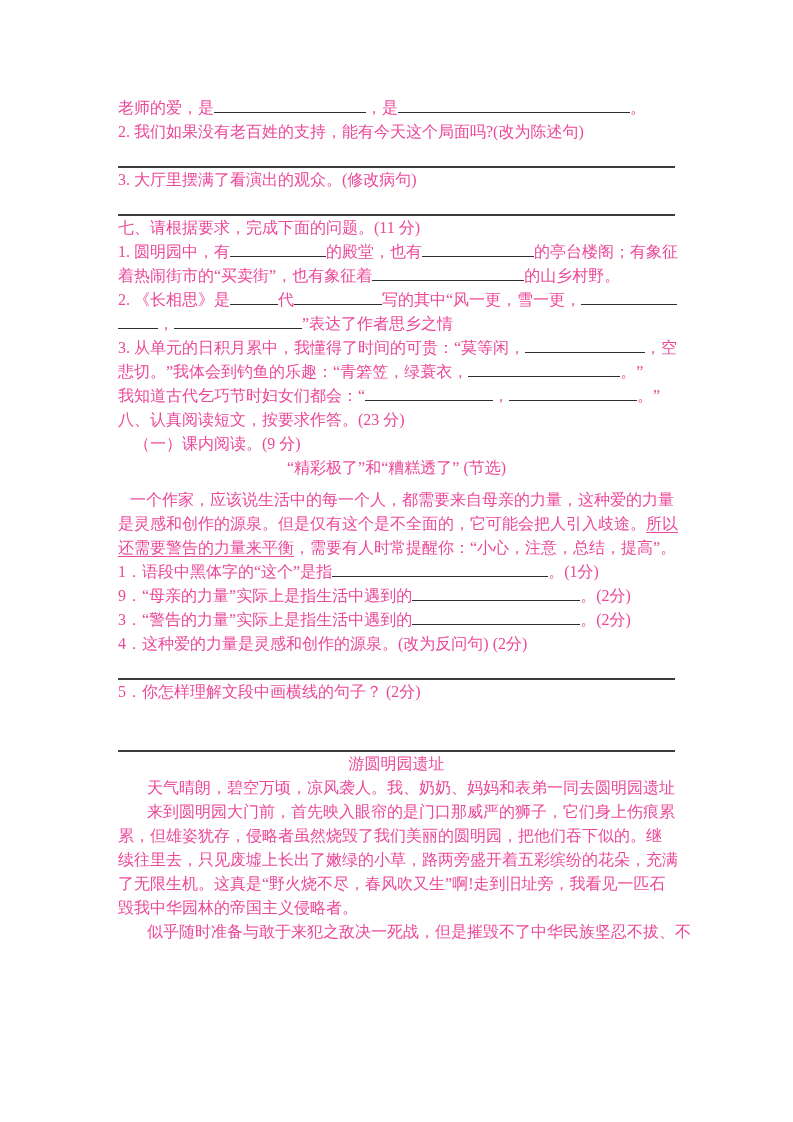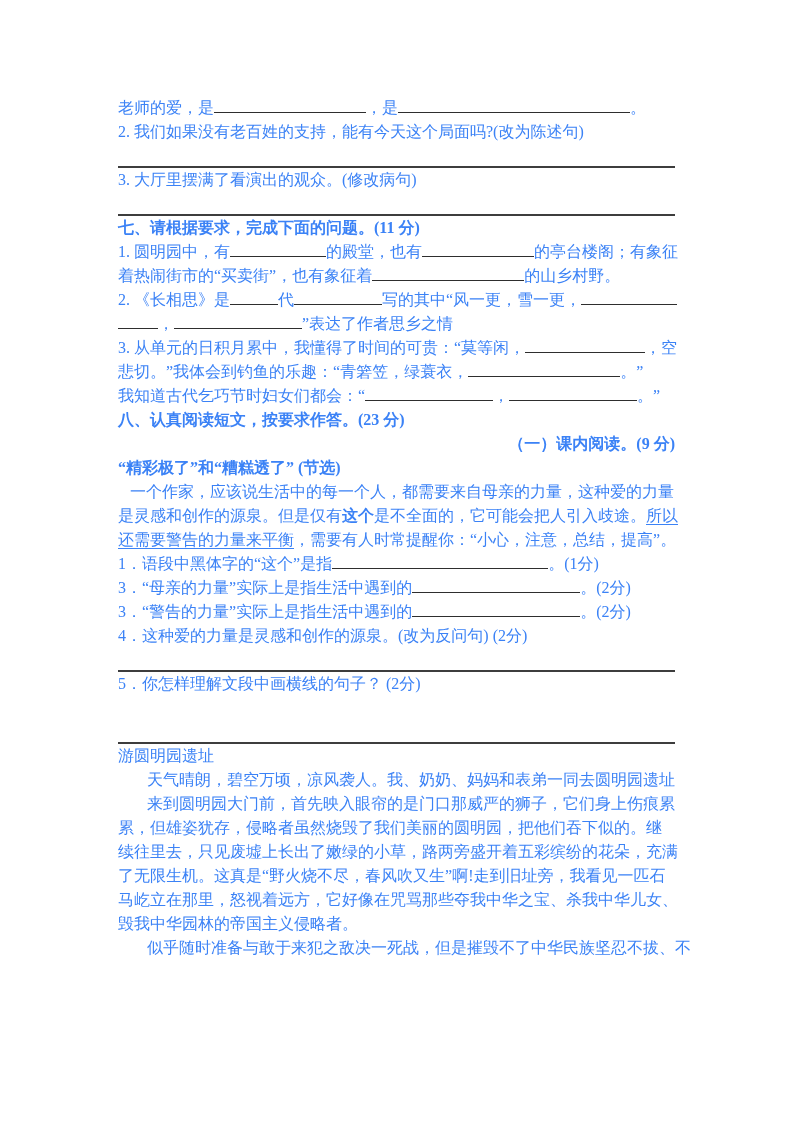--- a/index.html
+++ b/index.html
@@ -11,35 +11,35 @@
     position: relative;
     width: 793px;
     height: 1122px;
     background: #ffffff;
     overflow: hidden;
     box-sizing: border-box;
     padding: 96px 118px 0 118px;
     font-family: "Liberation Serif", "DejaVu Serif", serif;
     font-size: 16px;
     line-height: 24px;
-    color: #3b82f6;
+    color: #ec4899;
   }
   .line {
     height: 24px;
     white-space: nowrap;
   }
-  .line.center { }
-  .line.ind-1 { padding-left: 12px; }
+  .line.center { text-align: center; }
+  .line.ind-1 { padding-left: 12px; margin-top: 8px; }
   .line.ind-2 { padding-left: 29px; }
-  .line.ind-h { padding-left: 16px; text-align: right; }
+  .line.ind-h { padding-left: 16px; }
   .line.rule {
     height: 22px;
     border-bottom: 2px solid #3d3d3d;
   }
-  .b { font-weight: 700; }
+  .b { font-weight: 400; }
   .u { text-decoration: underline; text-underline-offset: 3px; }
   .blank {
     display: inline-block;
     height: 14px;
     border-bottom: 1.5px solid #2e2e2e;
   }
 </style>
 </head>
 <body>
 
@@ -58,30 +58,29 @@
       <div class="line"><span>3. 从单元的日积月累中，我懂得了时间的可贵：“莫等闲，</span><span class="blank" style="width: 120px;"></span><span>，空</span></div>
       <div class="line"><span>悲切。”我体会到钓鱼的乐趣：“青箬笠，绿蓑衣，</span><span class="blank" style="width: 152px;"></span><span>。”</span></div>
       <div class="line"><span>我知道古代乞巧节时妇女们都会：“</span><span class="blank" style="width: 128px;"></span><span>，</span><span class="blank" style="width: 128px;"></span><span>。”</span></div>
       <div class="line"><span class="b">八、认真阅读短文，按要求作答。(23 分)</span></div>
       <div class="line ind-h"><span class="b">（一）课内阅读。(9 分)</span></div>
       <div class="line center"><span class="b">“精彩极了”和“糟糕透了” (节选)</span></div>
       <div class="line ind-1"><span>一个作家，应该说生活中的每一个人，都需要来自母亲的力量，这种爱的力量</span></div>
       <div class="line"><span>是灵感和创作的源泉。但是仅有</span><span class="b">这个</span><span>是不全面的，它可能会把人引入歧途。</span><span class="u">所以</span></div>
       <div class="line"><span class="u">还需要警告的力量来平衡</span><span>，需要有人时常提醒你：“小心，注意，总结，提高”。</span></div>
       <div class="line"><span>1．语段中黑体字的“这个”是指</span><span class="blank" style="width: 216px;"></span><span>。(1分)</span></div>
-      <div class="line"><span>3．“母亲的力量”实际上是指生活中遇到的</span><span class="blank" style="width: 168px;"></span><span>。(2分)</span></div>
+      <div class="line"><span>9．“母亲的力量”实际上是指生活中遇到的</span><span class="blank" style="width: 168px;"></span><span>。(2分)</span></div>
       <div class="line"><span>3．“警告的力量”实际上是指生活中遇到的</span><span class="blank" style="width: 168px;"></span><span>。(2分)</span></div>
       <div class="line"><span>4．这种爱的力量是灵感和创作的源泉。(改为反问句) (2分)</span></div>
       <div class="line rule"></div>
       <div class="line"><span>5．你怎样理解文段中画横线的句子？ (2分)</span></div>
       <div class="line">&nbsp;</div>
       <div class="line rule"></div>
       <div class="line center"><span>游圆明园遗址</span></div>
       <div class="line ind-2"><span>天气晴朗，碧空万顷，凉风袭人。我、奶奶、妈妈和表弟一同去圆明园遗址</span></div>
       <div class="line ind-2"><span>来到圆明园大门前，首先映入眼帘的是门口那威严的狮子，它们身上伤痕累</span></div>
       <div class="line"><span>累，但雄姿犹存，侵略者虽然烧毁了我们美丽的圆明园，把他们吞下似的。继</span></div>
       <div class="line"><span>续往里去，只见废墟上长出了嫩绿的小草，路两旁盛开着五彩缤纷的花朵，充满</span></div>
       <div class="line"><span>了无限生机。这真是“野火烧不尽，春风吹又生”啊!走到旧址旁，我看见一匹石</span></div>
-      <div class="line"><span>马屹立在那里，怒视着远方，它好像在咒骂那些夺我中华之宝、杀我中华儿女、</span></div>
       <div class="line"><span>毁我中华园林的帝国主义侵略者。</span></div>
       <div class="line ind-2"><span>似乎随时准备与敢于来犯之敌决一死战，但是摧毁不了中华民族坚忍不拔、不</span></div>
     </div>
 </div>
 
 </body></html>

